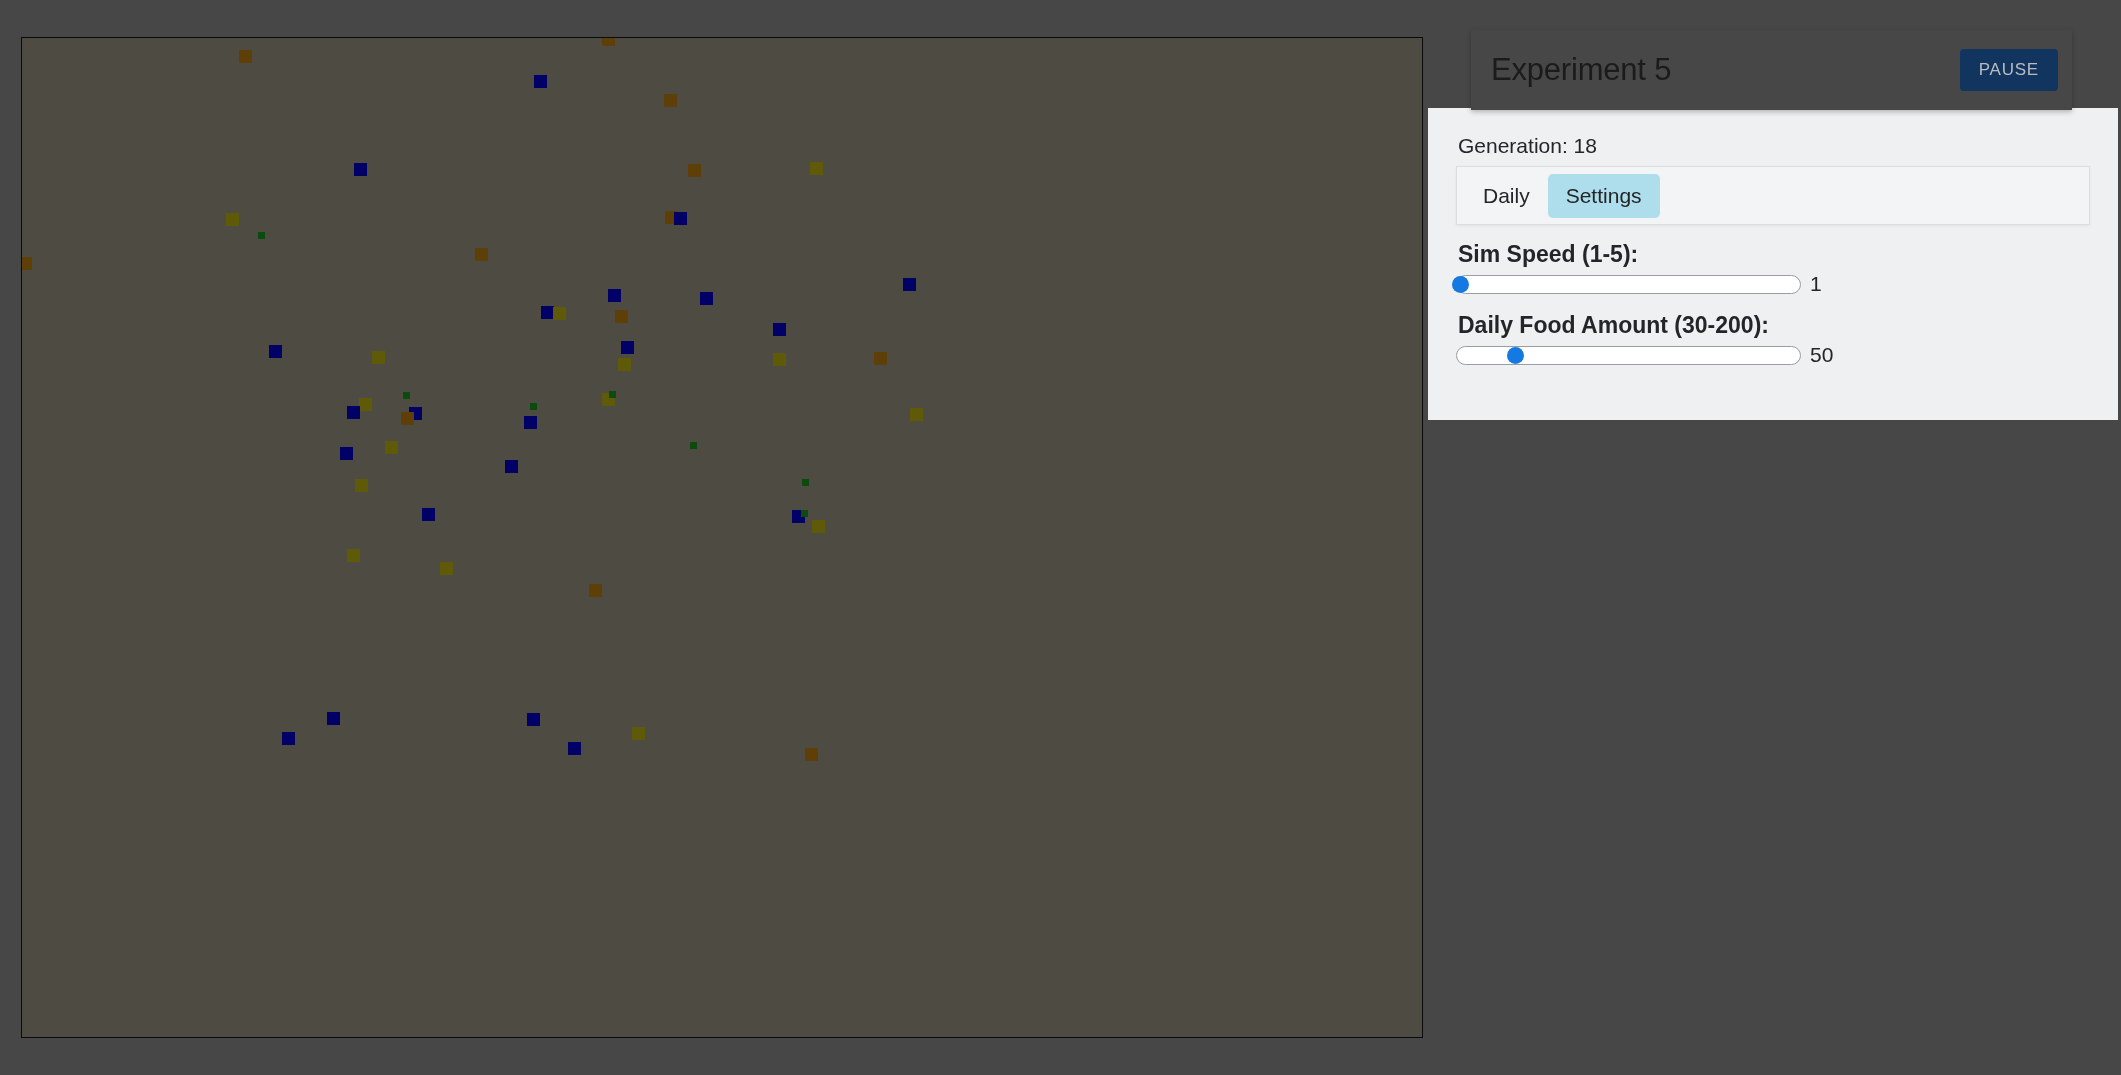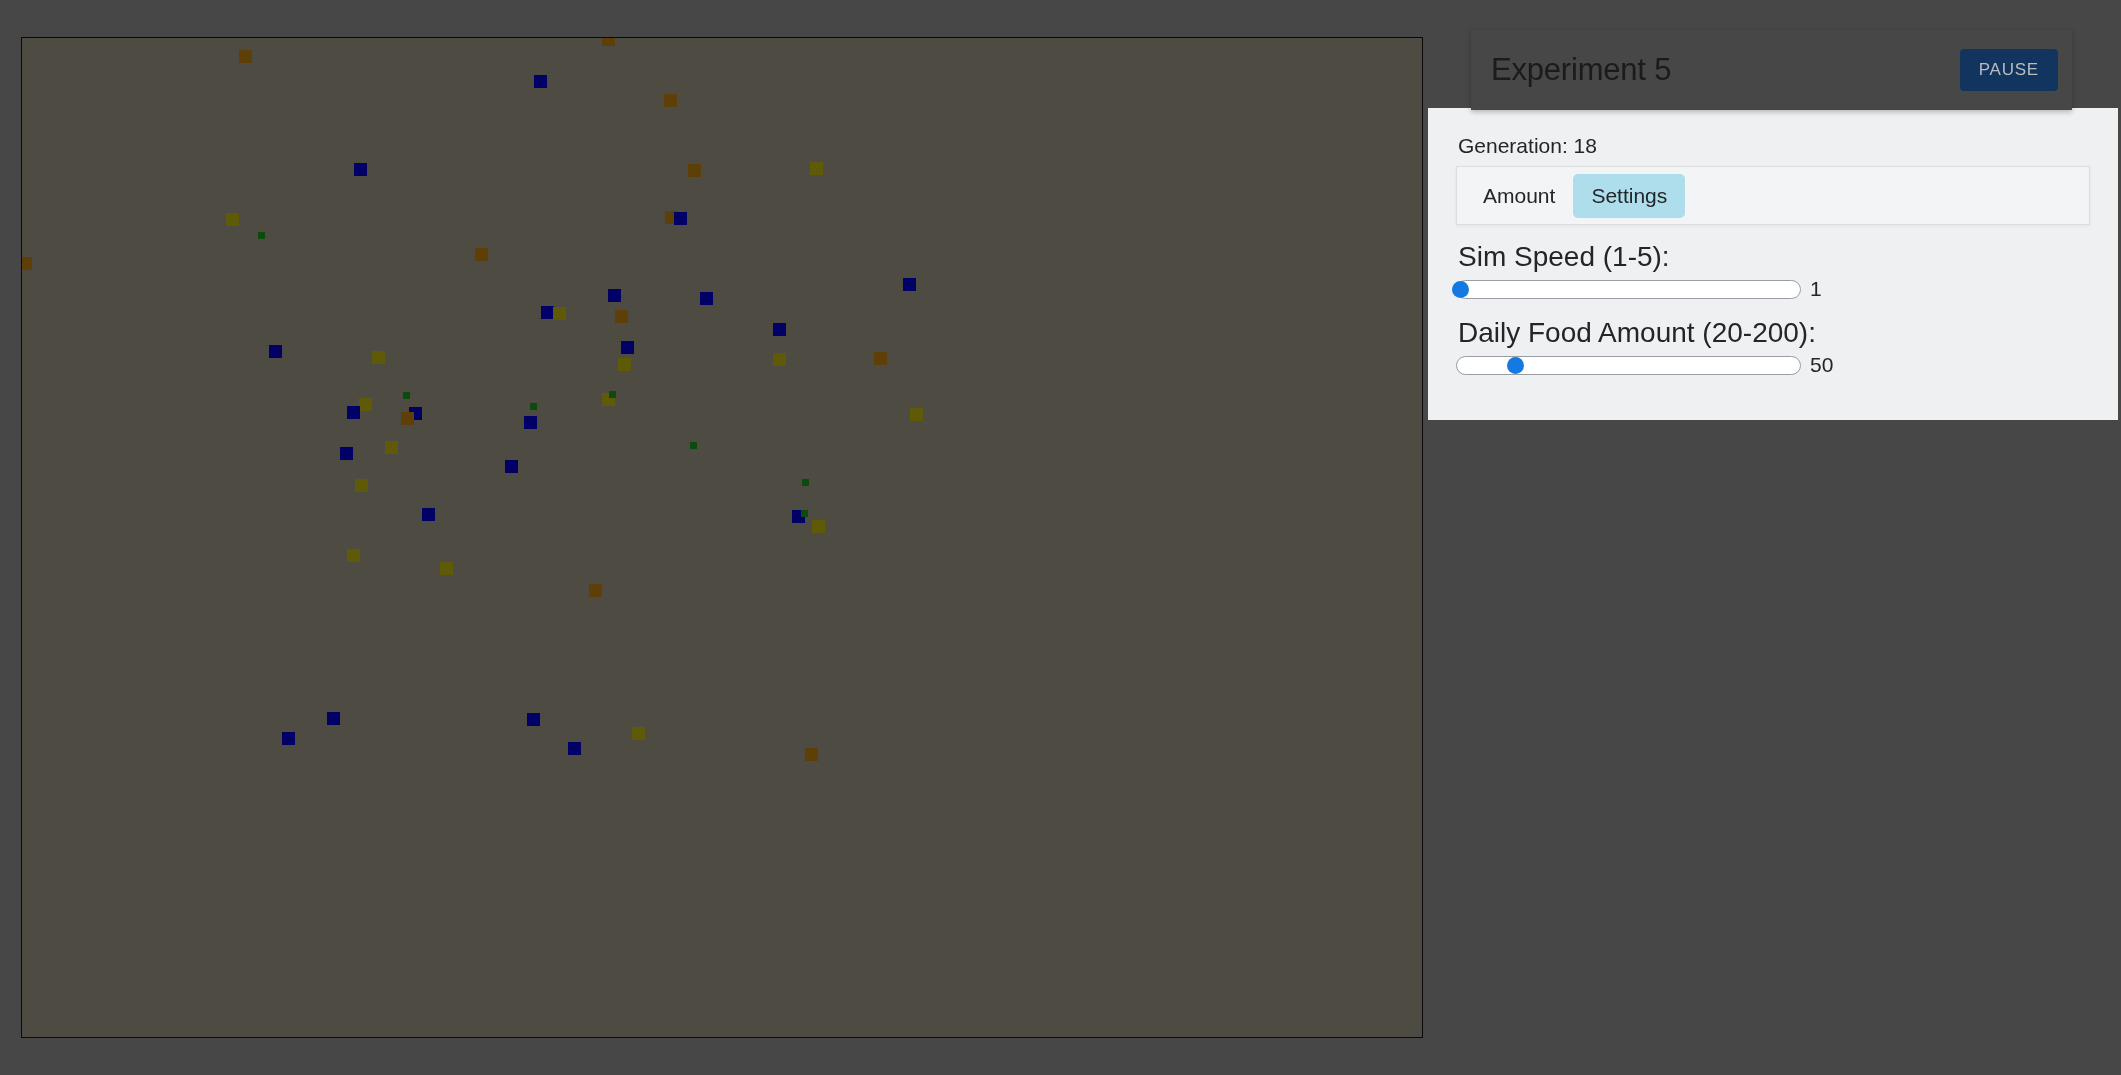--- a/index.html
+++ b/index.html
@@ -87,25 +87,26 @@
     white-space: nowrap;
     background: transparent;
     border: none;
     font-family: "Liberation Sans", sans-serif;
   }
   .tab.active { background: #aeddeb; }
 
   
   .slider-group { margin-top: 16px; }
   .slider-label {
-    font-size: 28px;
+    font-size: 23px;
     color: #232629;
     margin-bottom: 4px;
     margin-left: 2px;
     white-space: nowrap;
+    font-weight: bold;
   }
   .slider-row { display: flex; align-items: center; gap: 9px; }
   .slider-track {
     position: relative;
     width: 345px; height: 19px;
     background: #ffffff;
     border: 1px solid #9a9da1;
     border-radius: 10px;
     cursor: pointer;
   }
@@ -187,36 +188,36 @@
       <div class="entity" style="left: 610px; top: 689px; width: 13px; height: 13px; background: rgb(94, 90, 8);"></div>
       <div class="entity" style="left: 546px; top: 704px; width: 13px; height: 13px; background: rgb(0, 0, 102);"></div>
       <div class="entity" style="left: 783px; top: 710px; width: 13px; height: 13px; background: rgb(94, 63, 8);"></div>
     </div>
 
   <div id="side-panel">
     <div id="panel-body">
       <div id="generation-label">Generation: 18</div>
 
       <div id="tab-bar">
-        <button class="tab">Amount</button>
+        <button class="tab">Daily</button>
         <button class="tab active">Settings</button>
       </div>
 
       <div class="slider-group">
         <div class="slider-label">Sim Speed (1-5):</div>
         <div class="slider-row">
           <div class="slider-track">
             <div class="slider-thumb" id="thumb-0" style="left: 1%;"></div>
           </div>
           <div class="slider-value">1</div>
         </div>
       </div>
 
       <div class="slider-group">
-        <div class="slider-label">Daily Food Amount (20-200):</div>
+        <div class="slider-label">Daily Food Amount (30-200):</div>
         <div class="slider-row">
           <div class="slider-track">
             <div class="slider-thumb" id="thumb-1" style="left: 17%;"></div>
           </div>
           <div class="slider-value">50</div>
         </div>
       </div>
     </div>
   </div>
 

